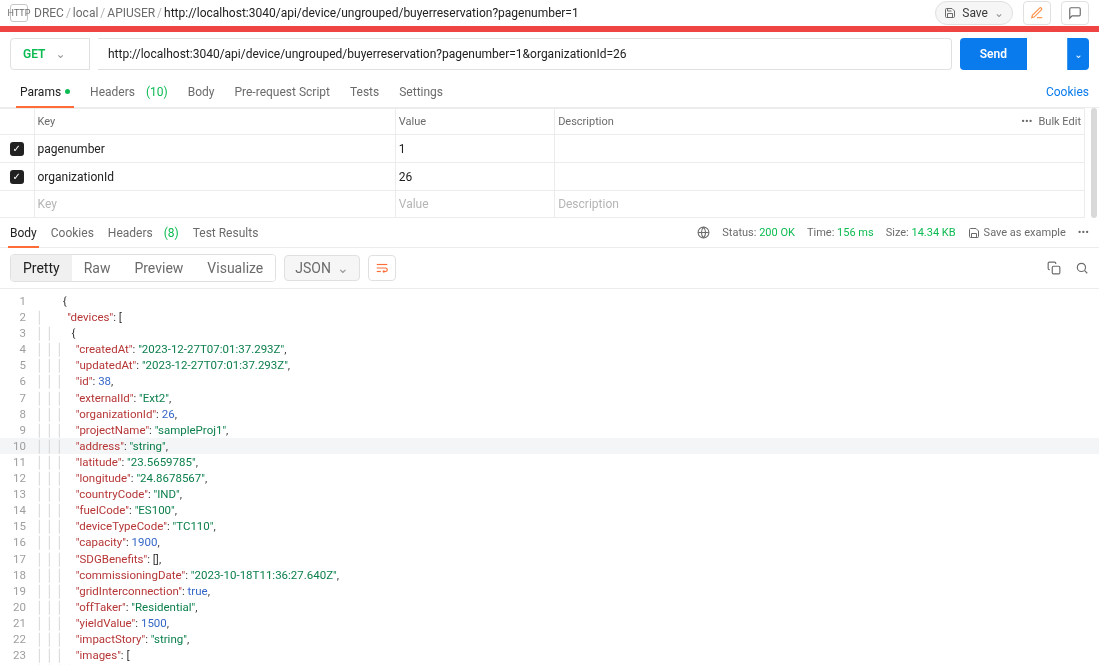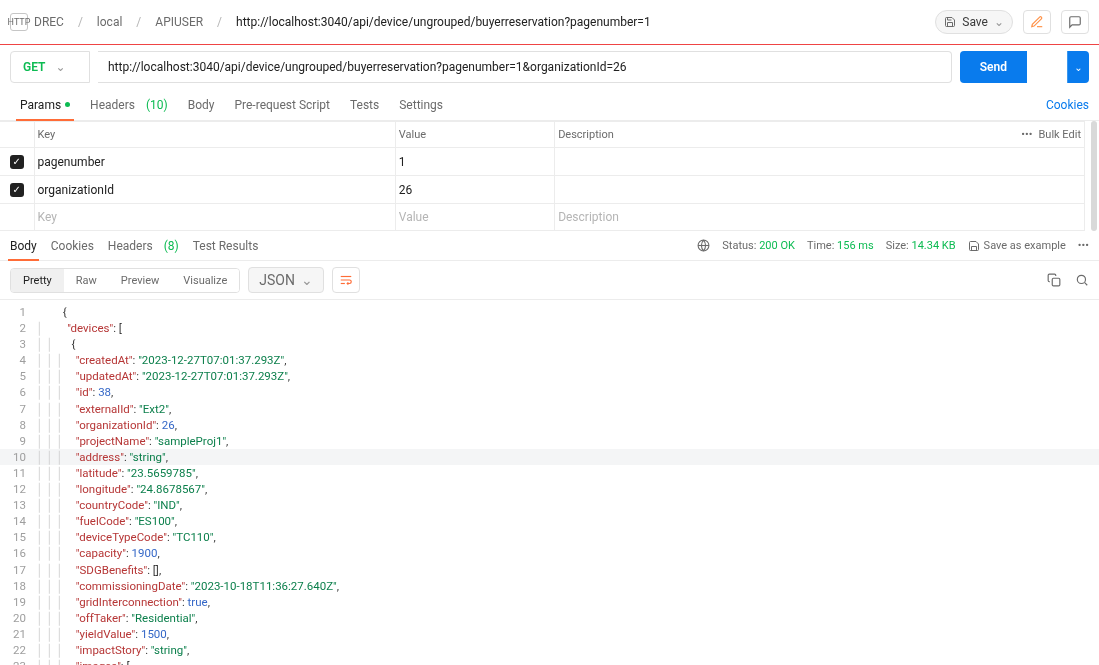--- a/index.html
+++ b/index.html
@@ -1,19 +1,19 @@
 <!DOCTYPE html>
 <html><head>
 <meta charset="utf-8">
 <style>
   * { box-sizing: border-box; font-family: -apple-system, BlinkMacSystemFont, "Segoe UI", Roboto, Arial, sans-serif; }
   body { margin: 0; background: #fff; font-size: 12px; color: #212121; width:1099px;}
-  .topbar { display:flex; align-items:center; gap:6px; padding:0 10px; border-bottom:1px solid #ef4444; height:45px;}
+  .topbar { display:flex; align-items:center; gap:6px; padding:0 10px; border-bottom:6px solid #ef4444; height:32px;}
   .method-chip { display:inline-flex; align-items:center; justify-content:center; width:18px; height:18px; border:1px solid #c6c6c6; border-radius:3px; font-size:9px; color:#6b6b6b; background:#fff;}
-  .breadcrumb { display:flex; align-items:center; gap:14px; color:#6b6b6b; overflow:hidden;justify-content:space-between;}
+  .breadcrumb { display:flex; align-items:center; gap:2px; color:#6b6b6b; overflow:hidden;justify-content:space-between;}
   .breadcrumb span.sep { color:#b5b5b5; }
   .bc-strong { color:#212121; }
   .spacer { flex:1; }
   .save-pill { display:flex; align-items:center; gap:6px; border:1px solid #e0e0e0; border-radius:12px; padding:4px 8px; color:#3a3a3a; background:#f6f6f6;}
   .save-pill .chev { color:#999; }
   .icon-btn { display:flex; align-items:center; justify-content:center; width:28px; height:24px; border:1px solid #e0e0e0; border-radius:4px; color:#6b6b6b; margin-left:4px; background:#fff;}
   .icon-btn.edit { color:#ff9248; }
   .reqrow { display:flex; gap:8px; padding:6px 10px; align-items:stretch;}
   .method-select { display:flex; align-items:center; gap:10px; border:1px solid #e0e0e0; border-radius:4px 0 0 4px; padding:0 12px; background:#fff; min-width:80px;}
   .method-select .m { color:#0cbb52; font-weight:600; font-size:12px;}
@@ -40,21 +40,21 @@
   .th-actions { display:flex; align-items:center; gap:6px; justify-content:flex-end; color:#6b6b6b; font-size:11px; white-space:nowrap;}
   .resp-head { display:flex; align-items:center; border-bottom:1px solid #ececec; padding:0 10px; height:30px;}
   .resp-tabs { display:flex; gap:14px; height:100%;}
   .resp-tab { display:flex; align-items:center; gap:4px; color:#6b6b6b; position:relative;}
   .resp-tab.active { color:#212121;}
   .resp-tab.active::after { content:""; position:absolute; bottom:-1px; left:-2px; right:-2px; height:2px; background:#ff6c37;}
   .resp-meta { margin-left:auto; display:flex; align-items:center; gap:12px; color:#6b6b6b; font-size:11px;}
   .green { color:#0cbb52; }
   .view-bar { display:flex; align-items:center; gap:0; padding:6px 10px; border-bottom:1px solid #ececec;}
   .seg { display:flex; border:1px solid #e0e0e0; border-radius:4px; overflow:hidden;}
-  .seg button { border:none; background:#fff; padding:5px 12px; color:#6b6b6b; font-size:11px;}
+  .seg button { border:none; background:#fff; padding:5px 12px; color:#6b6b6b; font-size:14px;}
   .seg button.active { background:#f0f0f0; color:#212121;}
   .fmt { margin-left:8px; display:flex; align-items:center; gap:6px; border:1px solid #e0e0e0; border-radius:4px; padding:4px 10px; color:#6b6b6b; background:#f6f6f6; font-size:14px;}
   .wrap-btn { margin-left:8px; width:28px; height:26px; display:flex; align-items:center; justify-content:center; border:1px solid #e0e0e0; border-radius:4px; color:#ff6c37; background:#fff;}
   .view-icons { margin-left:auto; display:flex; gap:14px; color:#6b6b6b;}
   .code { font-family: ui-monospace, SFMono-Regular, Menlo, Consolas, monospace; font-size:11.5px; line-height:1.4; padding:4px 0 10px 0;}
   .code-row { display:flex;}
   .code-row.hl { background:#f4f5f6;}
   .ln { width:36px; text-align:right; color:#9e9e9e; padding-right:10px; user-select:none;}
   .gutter { color:#d0d0d0; white-space:pre;}
   .code-line { white-space:pre; padding-left:4px;}

